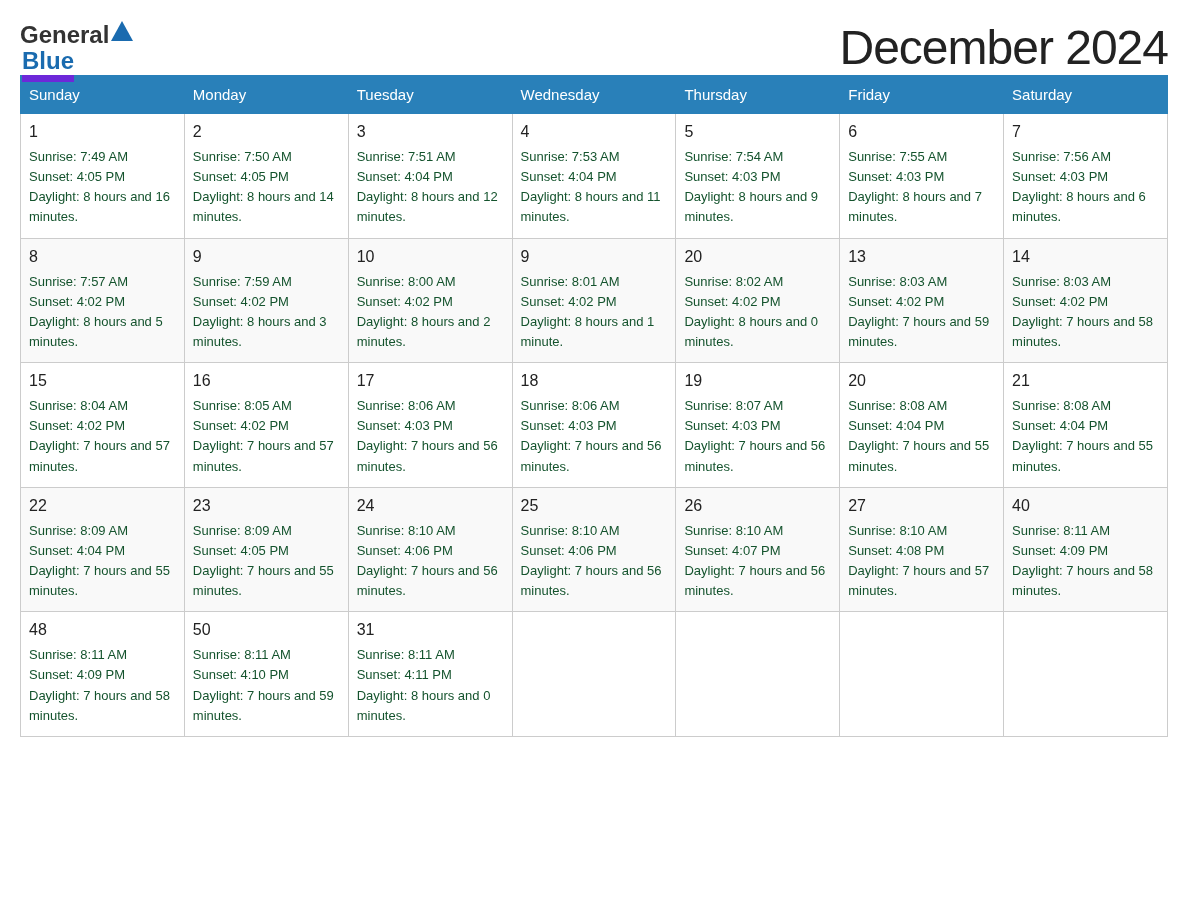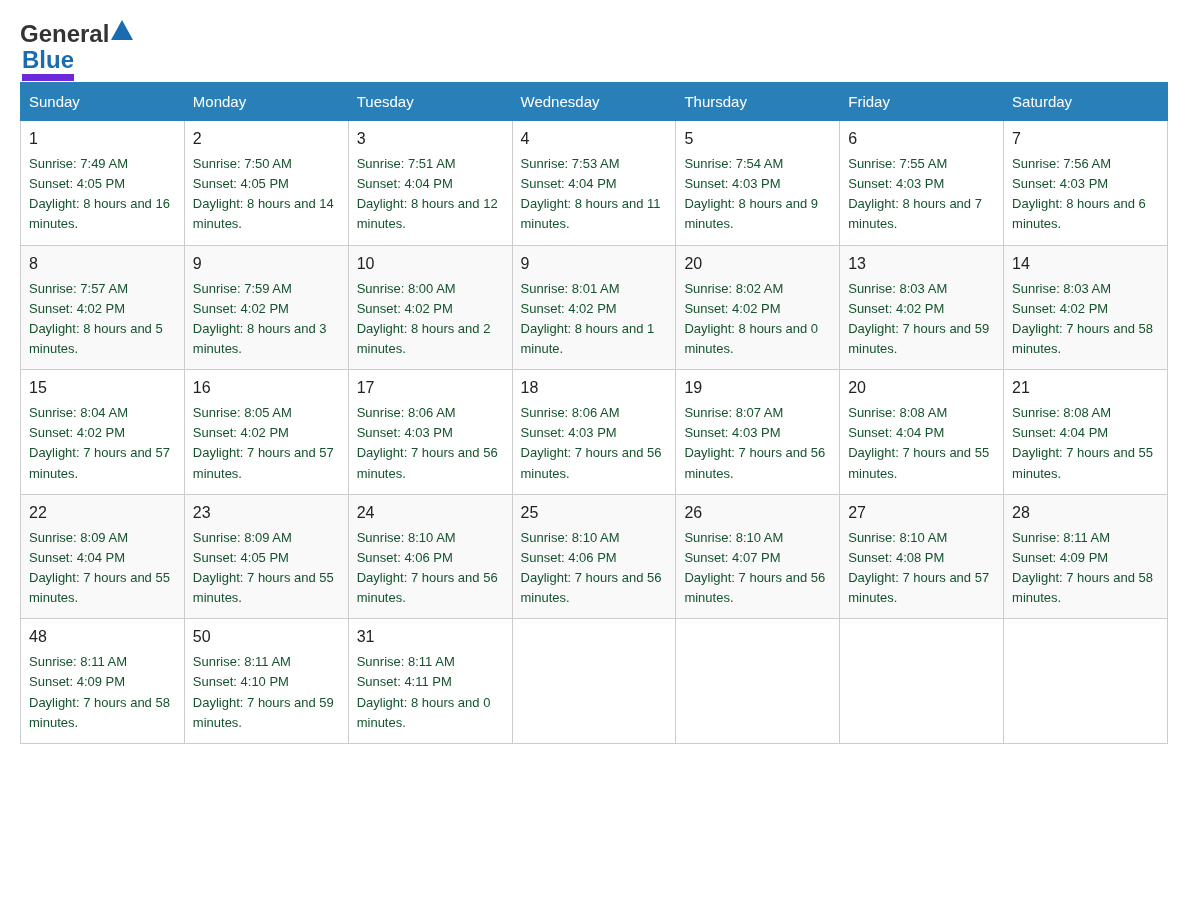--- a/index.html
+++ b/index.html
@@ -33,21 +33,21 @@
       letter-spacing: -1px;
     }
     .subtitle {
       font-size: 20px;
       color: #555;
       margin-top: 4px;
     }
     .calendar {
       width: 100%;
       border-collapse: collapse;
-      margin-top: 8px;
+      margin-top: 0;
     }
     .calendar th {
       background-color: #2980b9;
       color: white;
       padding: 10px 8px;
       text-align: left;
       font-size: 15px;
       font-weight: normal;
       border: 1px solid #2980b9;
     }
@@ -92,20 +92,21 @@
         <svg width="22" height="28" viewBox="0 0 22 28">
           <polygon points="11,0 22,20 0,20" fill="#1a6baf"></polygon>
         </svg>
       </div>
     </div>
     <div style="margin-top:-2px; padding-left:2px;">
       <span style="font-size:24px; font-weight:bold; color:#1a6baf; border-bottom: 7px solid #6d28d9; padding-bottom:1px;">Blue</span>
     </div>
   </div>
   <div class="title-block">
+    <div class="main-title">December 2024</div>
   </div>
 </div>
 
 <table class="calendar">
   <thead>
     <tr>
       <th>Sunday</th>
       <th>Monday</th>
       <th>Tuesday</th>
       <th>Wednesday</th>
@@ -224,21 +225,21 @@
         </td>
         <td>
           <span class="day-number">26</span>
           <div class="day-info">Sunrise: 8:10 AM<br>Sunset: 4:07 PM<br>Daylight: 7 hours and 56 minutes.</div>
         </td>
         <td>
           <span class="day-number">27</span>
           <div class="day-info">Sunrise: 8:10 AM<br>Sunset: 4:08 PM<br>Daylight: 7 hours and 57 minutes.</div>
         </td>
         <td>
-          <span class="day-number">28</span>
+          <span class="day-number">40</span>
           <div class="day-info">Sunrise: 8:11 AM<br>Sunset: 4:09 PM<br>Daylight: 7 hours and 58 minutes.</div>
         </td>
       </tr>
       <tr>
         <td>
           <span class="day-number">48</span>
           <div class="day-info">Sunrise: 8:11 AM<br>Sunset: 4:09 PM<br>Daylight: 7 hours and 58 minutes.</div>
         </td>
         <td>
           <span class="day-number">50</span>

